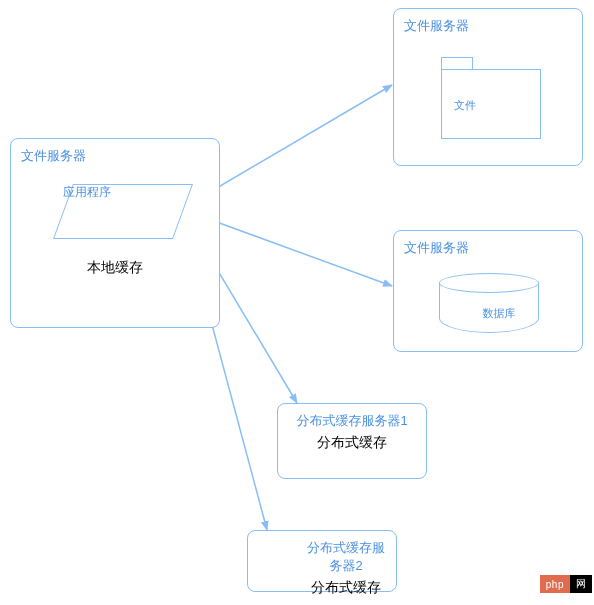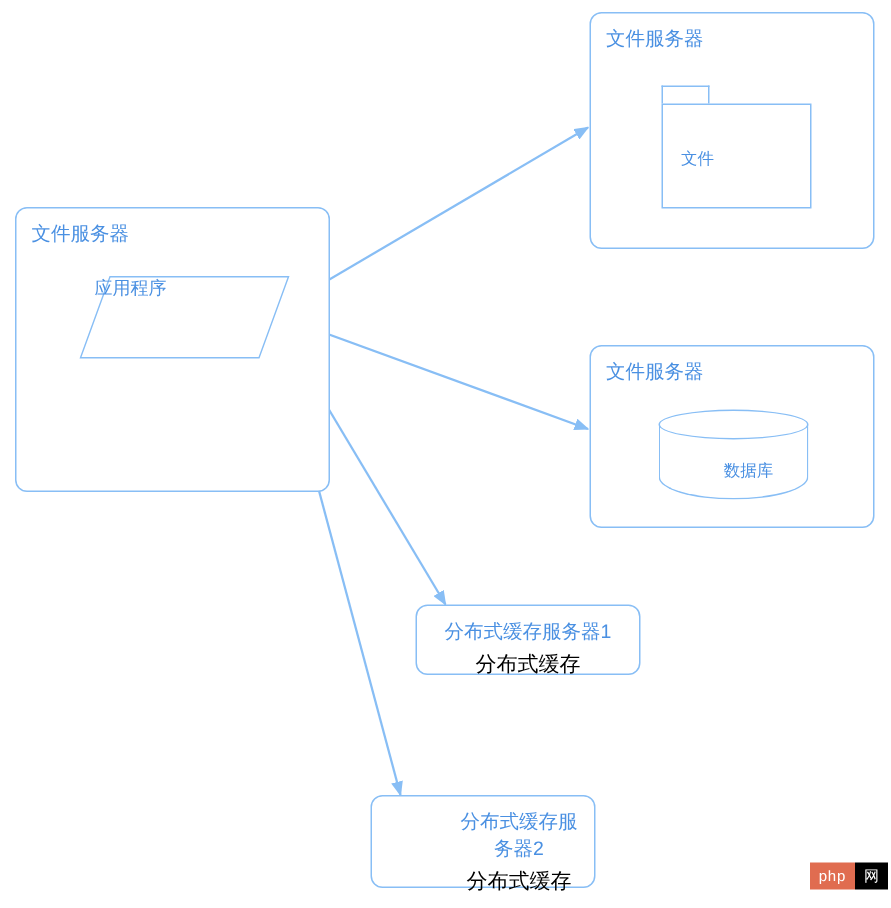--- a/index.html
+++ b/index.html
@@ -141,37 +141,38 @@
     <line x1="181" y1="209" x2="392" y2="85" stroke="#88bef5" stroke-width="1.5" marker-end="url(#arrowhead)"></line>
     <line x1="181" y1="209" x2="392" y2="286" stroke="#88bef5" stroke-width="1.5" marker-end="url(#arrowhead)"></line>
     <line x1="181" y1="209" x2="297" y2="403" stroke="#88bef5" stroke-width="1.5" marker-end="url(#arrowhead)"></line>
     <line x1="181" y1="209" x2="267" y2="530" stroke="#88bef5" stroke-width="1.5" marker-end="url(#arrowhead)"></line>
   </svg>
 
   <div class="box" style="left:10px; top:138px; width:210px; height:190px;">
     <div class="box-title">文件服务器</div>
     <div class="parallelogram" style="left:52px; top:45px;"></div>
     <div class="parallelogram-label" style="left:52px; top:45px;">应用程序</div>
+    <div class="box-subtitle" style="margin-top:90px;">本地缓存</div>
   </div>
 
   <div class="box" style="left:393px; top:8px; width:190px; height:158px;">
     <div class="box-title">文件服务器</div>
     <div class="folder-tab" style="left:47px; top:48px; width:32px; height:12px;"></div>
     <div class="folder" style="left:47px; top:60px; width:100px; height:70px;"></div>
     <div class="folder-label" style="left:60px; top:89px;">文件</div>
   </div>
 
   <div class="box" style="left:393px; top:230px; width:190px; height:122px;">
     <div class="box-title">文件服务器</div>
     <div class="cyl-body" style="left:45px; top:52px; width:100px; height:50px;"></div>
     <div class="cyl-top" style="left:45px; top:42px; width:100px; height:20px;"></div>
     <div class="cyl-label" style="left:45px; top:75px; width:120px;">数据库</div>
   </div>
 
-  <div class="box" style="left:277px; top:403px; width:150px; height:47px;">
+  <div class="box" style="left:277px; top:403px; width:150px; height:76px;">
     <div class="box-title" style="text-align:center; padding-top:8px;">分布式缓存服务器1</div>
     <div class="box-subtitle">分布式缓存</div>
   </div>
 
   <div class="box" style="left:247px; top:530px; width:150px; height:62px;padding-left:48px;">
     <div class="box-title" style="text-align:center; padding-top:8px;">分布式缓存服务器2</div>
     <div class="box-subtitle">分布式缓存</div>
   </div>
 
   <div class="badge">

